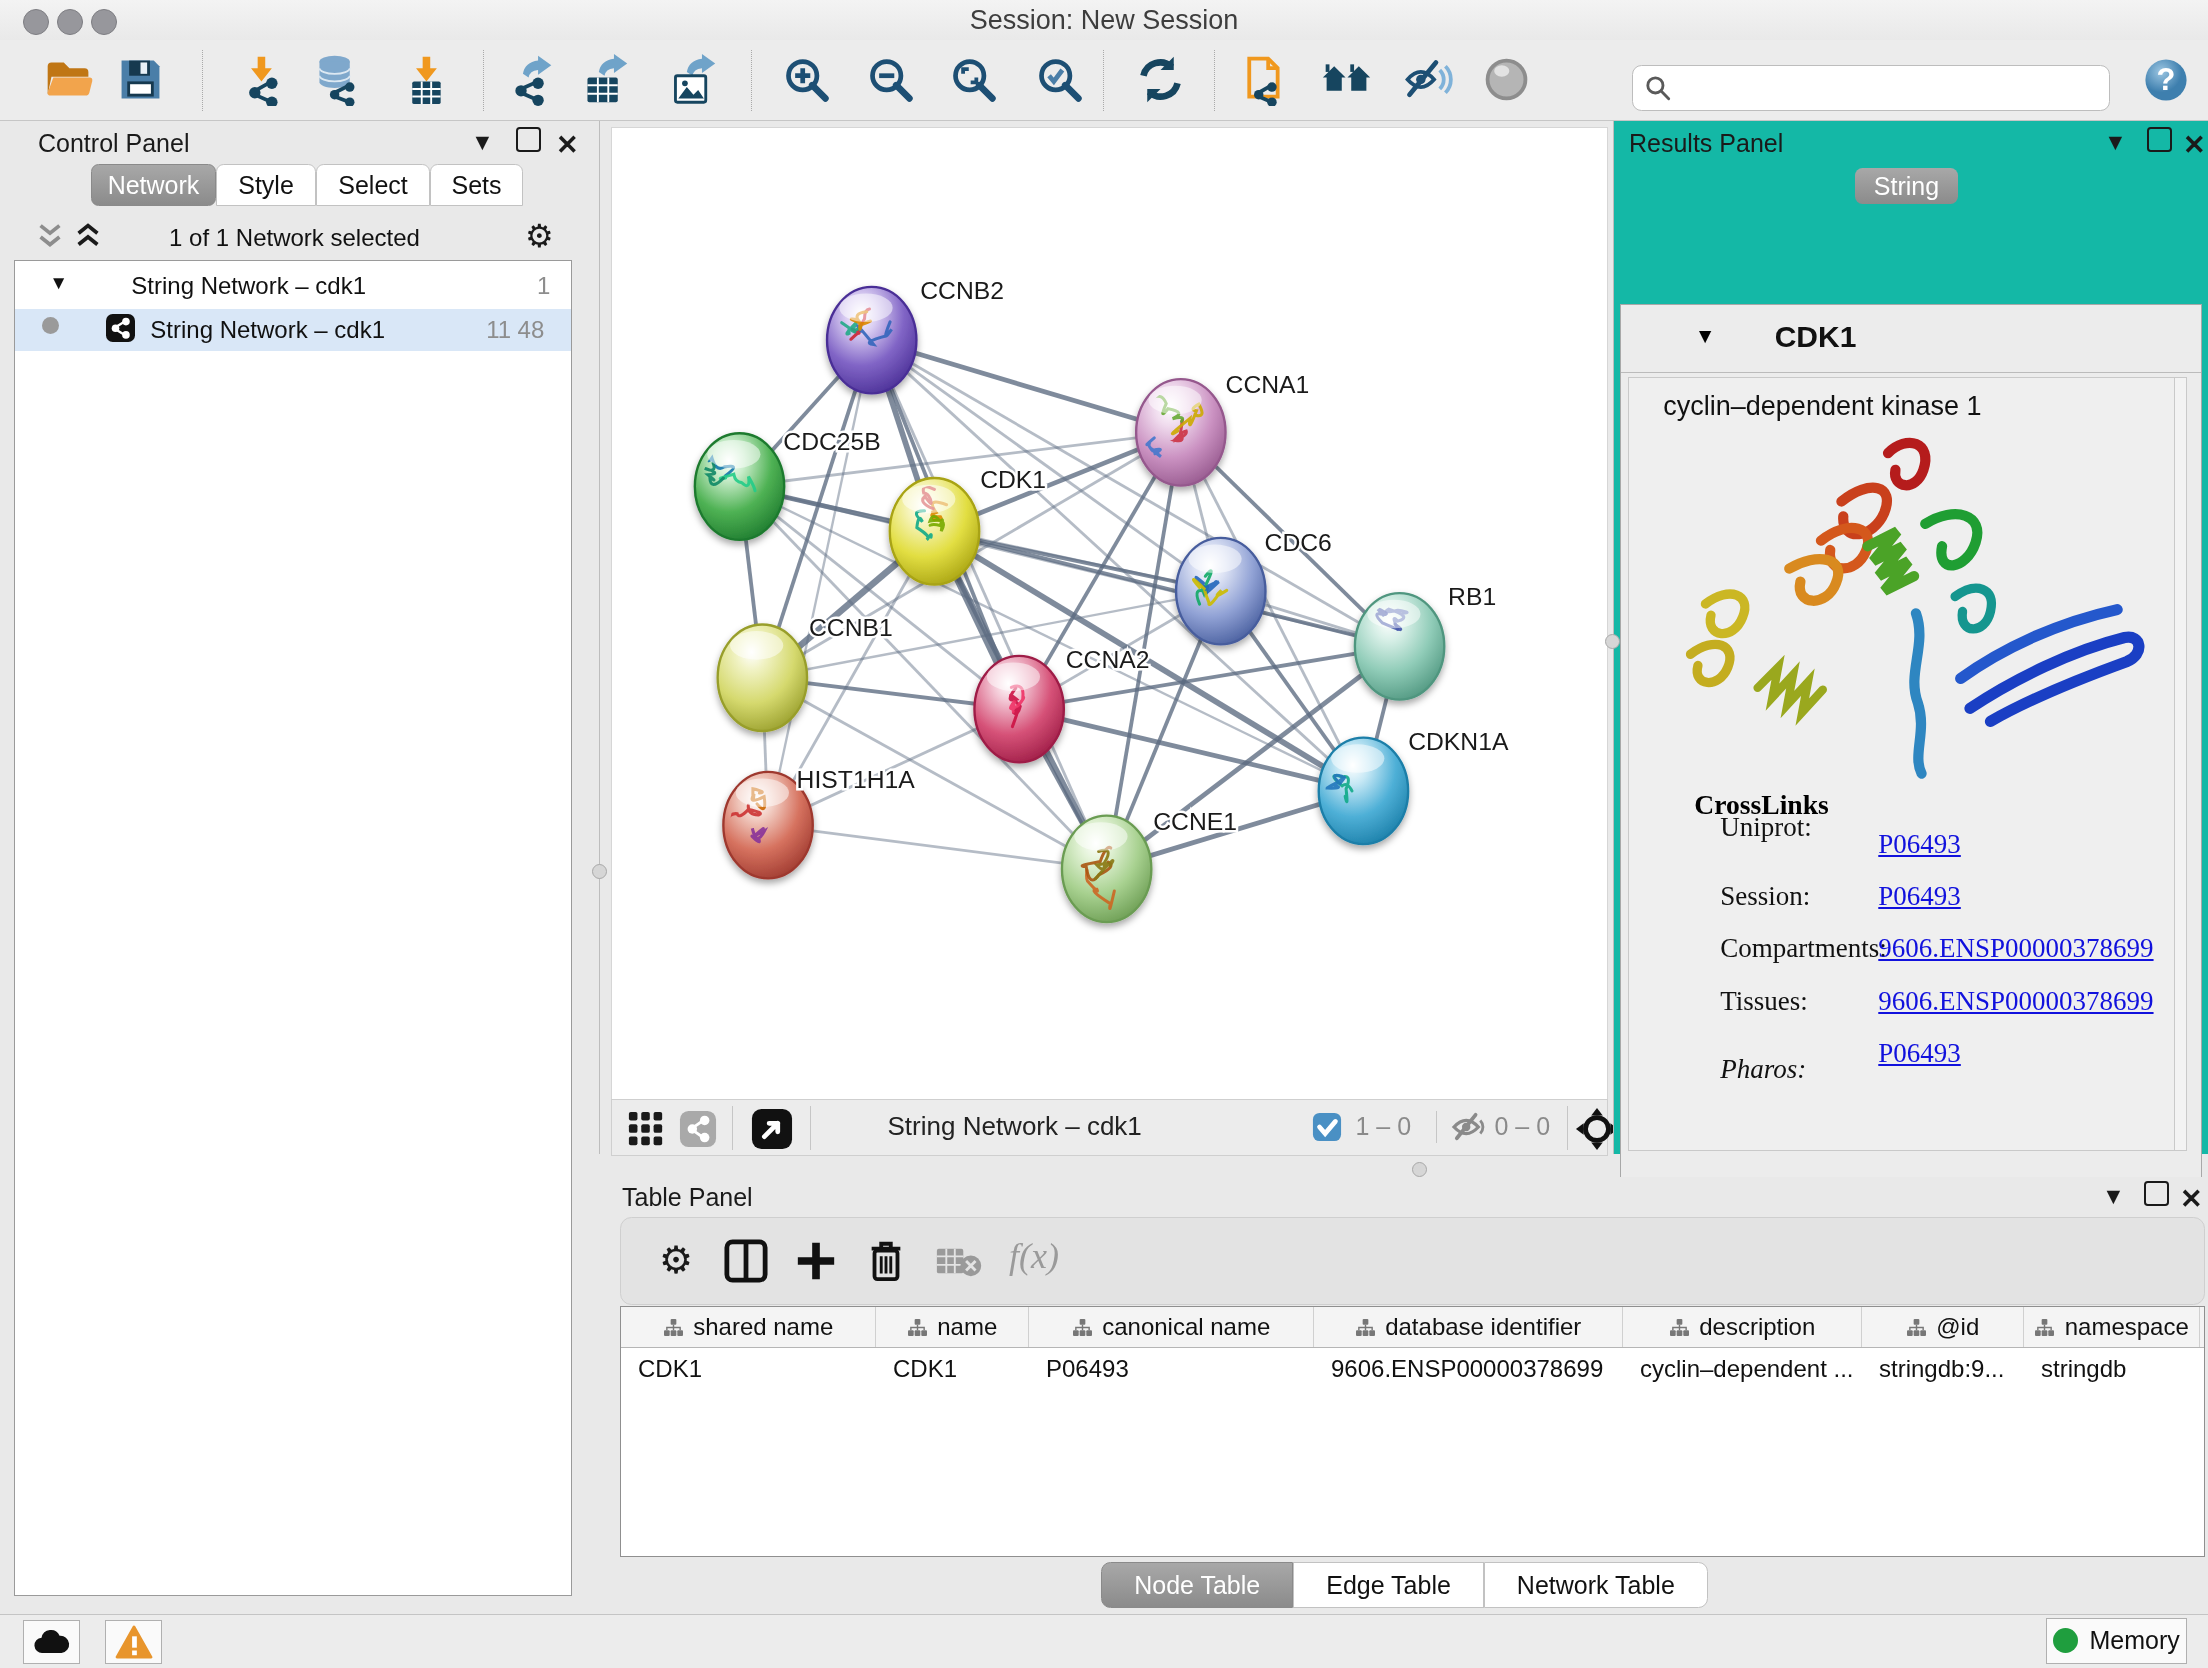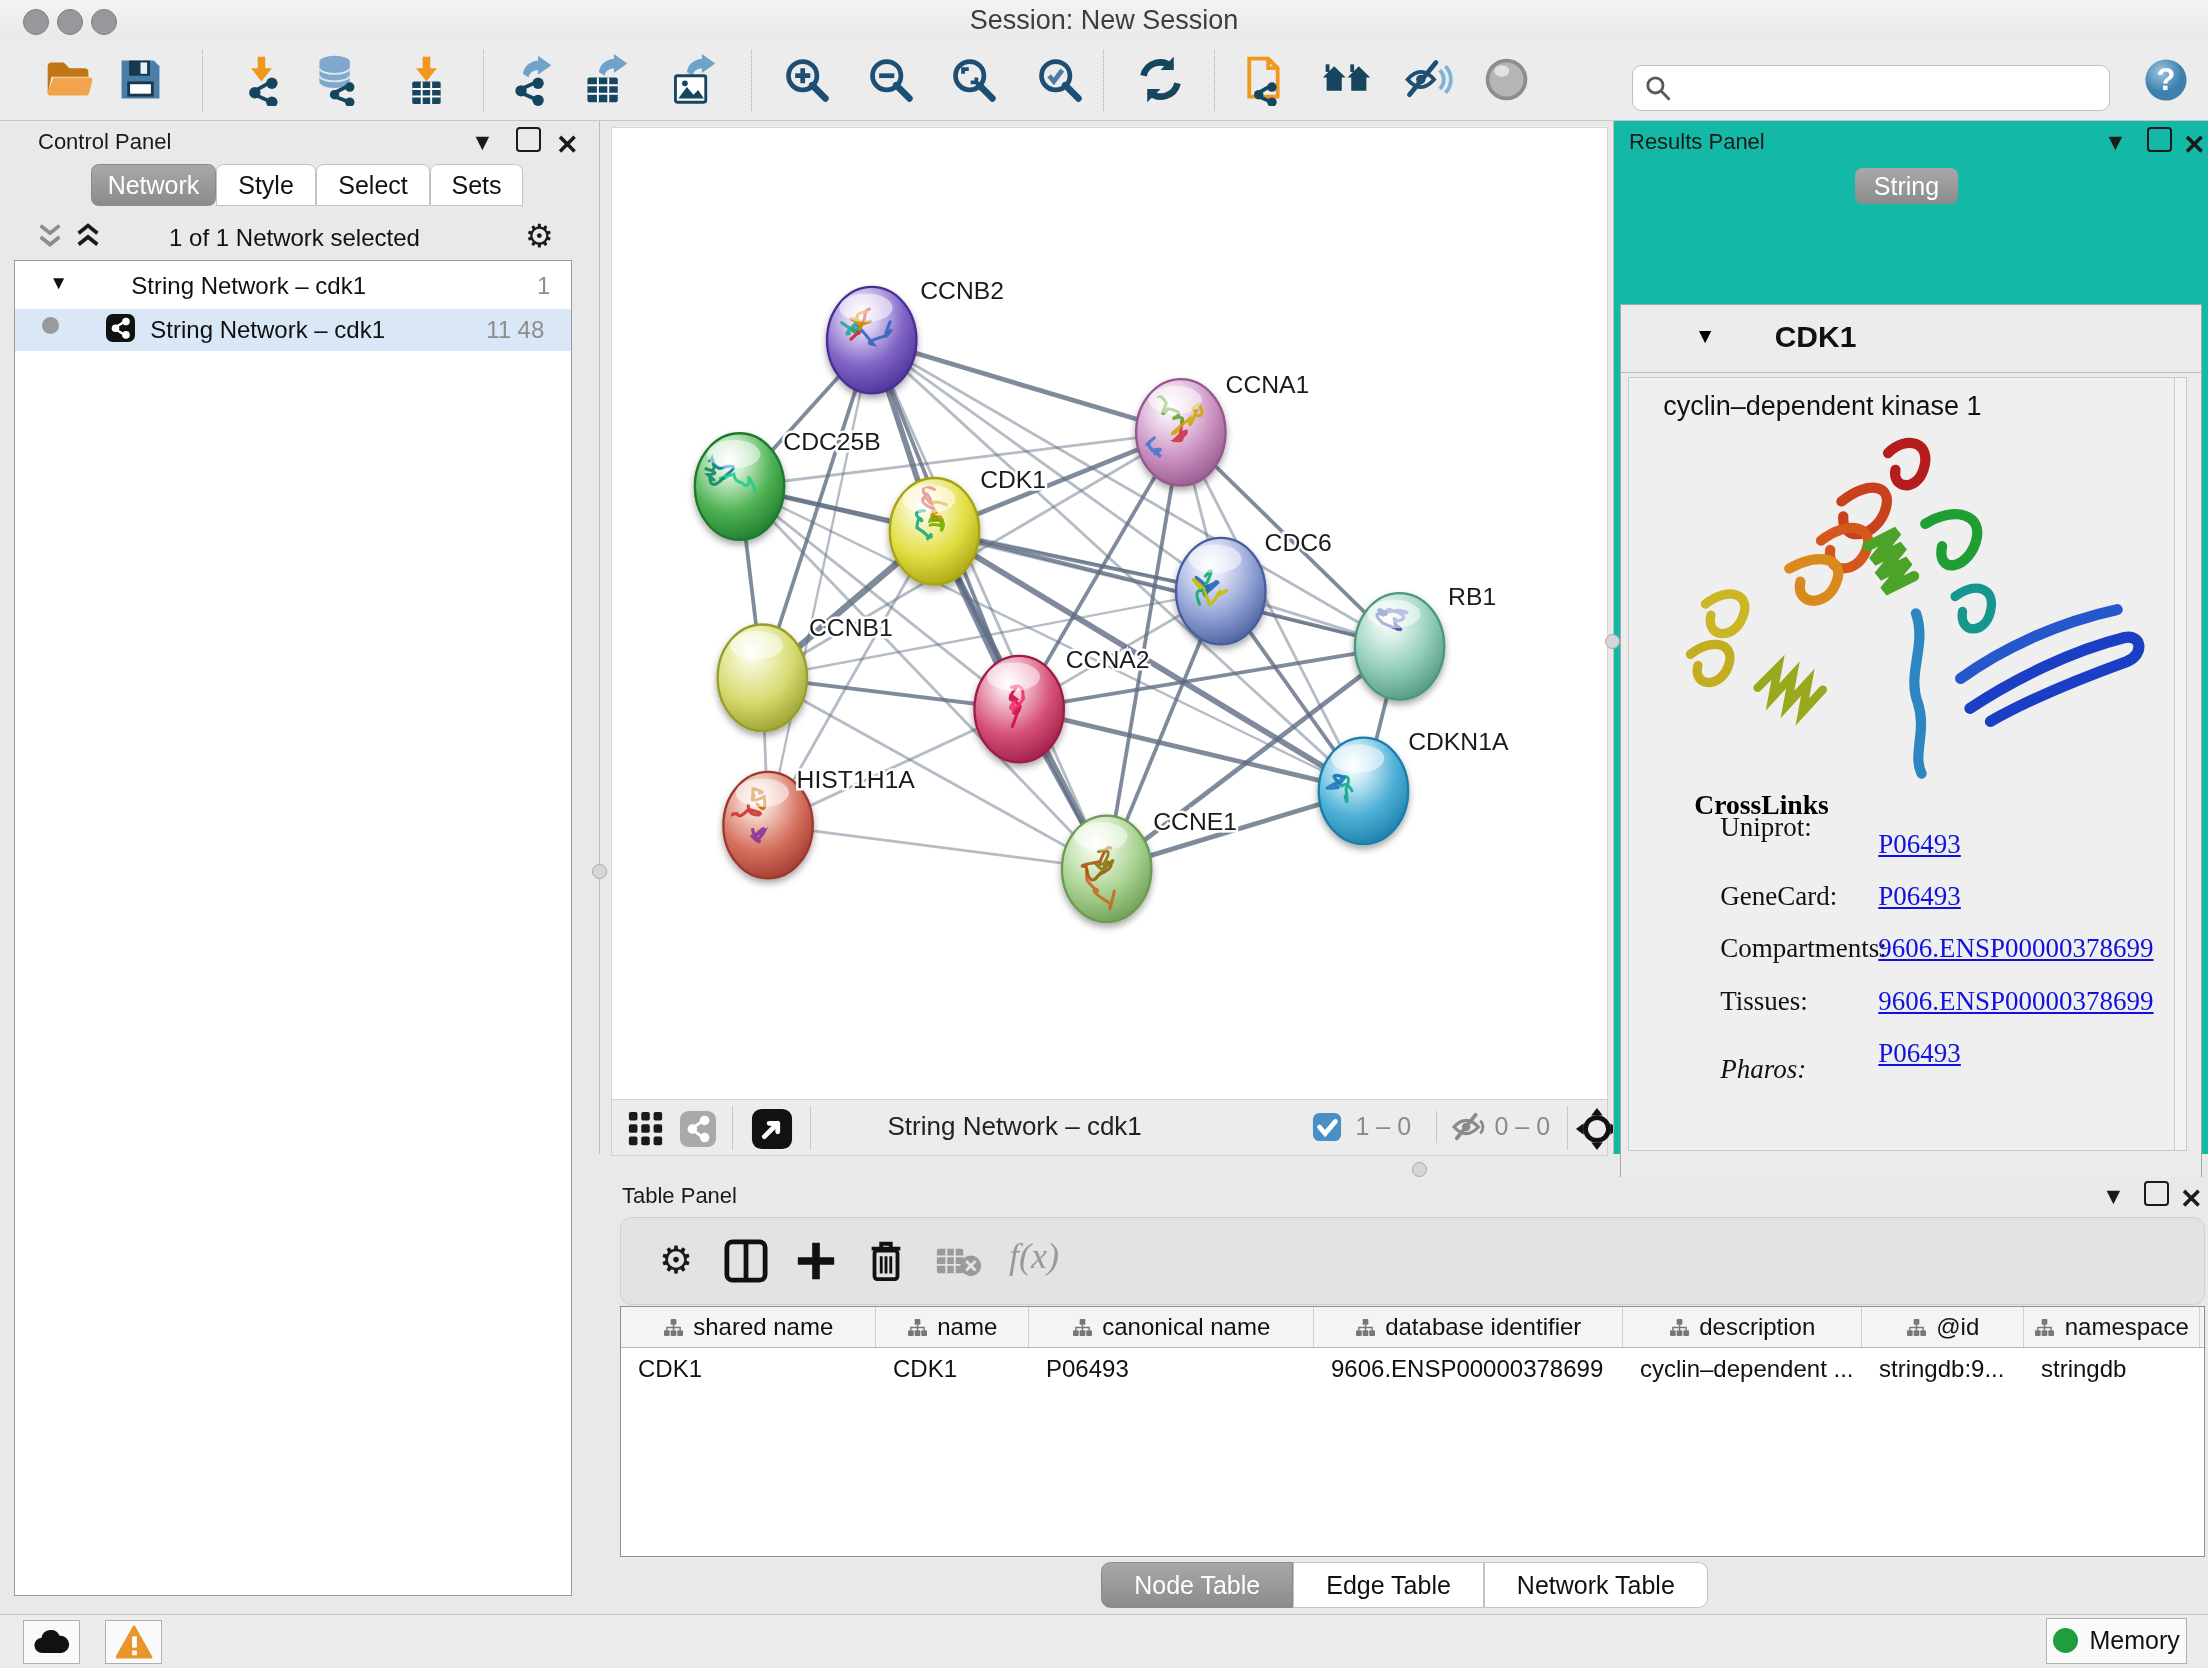--- a/index.html
+++ b/index.html
@@ -18,21 +18,21 @@
   .tb-icon{position:absolute;top:13.3px;width:53px;height:53px;}
   .tb-sep{position:absolute;top:9.5px;width:0;height:61px;border-left:1.9px dotted #a9a9a9;}
   #search-box{position:absolute;left:1632px;top:25px;width:476px;height:44px;background:#fff;
     border:1.9px solid #bdbdbd;border-radius:9.5px;}
   #search-box svg{position:absolute;left:11.4px;top:7.6px;}
   #search-input{position:absolute;left:49px;top:1.9px;width:409px;height:36px;border:none;outline:none;
     font-size:23px;background:transparent;}
   
   #control-panel{position:absolute;left:0;top:121px;width:599px;height:1033px;background:#e9e9e9;
     border-right:1.9px solid #bdbdbd;}
-  .panel-title{font-size:22px;color:#1a1a1a;}
+  .panel-title{font-size:25px;color:#1a1a1a;}
   .panel-ctl{position:absolute;font-size:23px;color:#1a1a1a;}
   .tab{position:absolute;height:40px;line-height:40px;text-align:center;font-size:25px;
     background:#fff;border:1px solid #c2c2c2;color:#111;border-radius:7.6px 7.6px 0 0;}
   .tab.sel{background:linear-gradient(#a8a8a8,#8b8b8b);color:#fff;border-color:#8a8a8a;border-radius:7.6px;}
   #cp-tree-box{position:absolute;left:14.3px;top:139px;width:556px;height:1334px;background:#fff;
     border:1.9px solid #9a9a9a;}
   .tree-row{position:absolute;left:0;width:100%;height:38px;font-size:24px;color:#111;}
   .tree-num{position:absolute;font-size:24px;color:#8d8d8d;}
   #net-share-badge{position:absolute;left:91px;top:4.8px;width:28.5px;height:28.5px;border-radius:6.7px;background:#111;}
   
@@ -677,21 +677,21 @@
             <path d="M298 104 C330 84 362 94 352 124 C342 154 310 158 316 128" stroke="#1f9e33" stroke-width="11" fill="none" stroke-linecap="round"></path>
             <path d="M330 182 C352 166 374 172 368 198 C362 224 334 222 338 198" stroke="#15968f" stroke-width="10" fill="none" stroke-linecap="round"></path>
             <path d="M288 200 C300 234 278 264 290 296 C300 326 284 352 294 372" stroke="#2e86c1" stroke-width="11" fill="none" stroke-linecap="round"></path>
             <path d="M336 270 C380 238 440 210 504 196" stroke="#2458cc" stroke-width="12" fill="none" stroke-linecap="round"></path>
             <path d="M346 302 C394 270 456 240 512 226 C530 222 534 244 514 252 C470 268 410 292 368 316" stroke="#1a3fc4" stroke-width="12" fill="none" stroke-linecap="round"></path>
           </svg>
         <div id="rp-crosslinks-h" class="serif">CrossLinks</div>
         <div id="crosslinks-rows">
             <div class="cl-row serif" style="top: 434px;">Uniprot:</div>
             <div class="cl-link serif" style="top: 451px;">P06493</div>
-            <div class="cl-row serif" style="top: 503px;">GeneCard:</div>
+            <div class="cl-row serif" style="top: 503px;">Session:</div>
             <div class="cl-link serif" style="top: 503px;">P06493</div>
             <div class="cl-row serif" style="top: 555px;">Compartments:</div>
             <div class="cl-link serif" style="top: 555px;">9606.ENSP00000378699</div>
             <div class="cl-row serif" style="top: 608px;">Tissues:</div>
             <div class="cl-link serif" style="top: 608px;">9606.ENSP00000378699</div>
             <div class="cl-row serif" style="top: 676px; font-style: italic;">Pharos:</div>
             <div class="cl-link serif" style="top: 660px;">P06493</div>
           </div>
         <div id="rp-vscroll"></div>
       </div>

